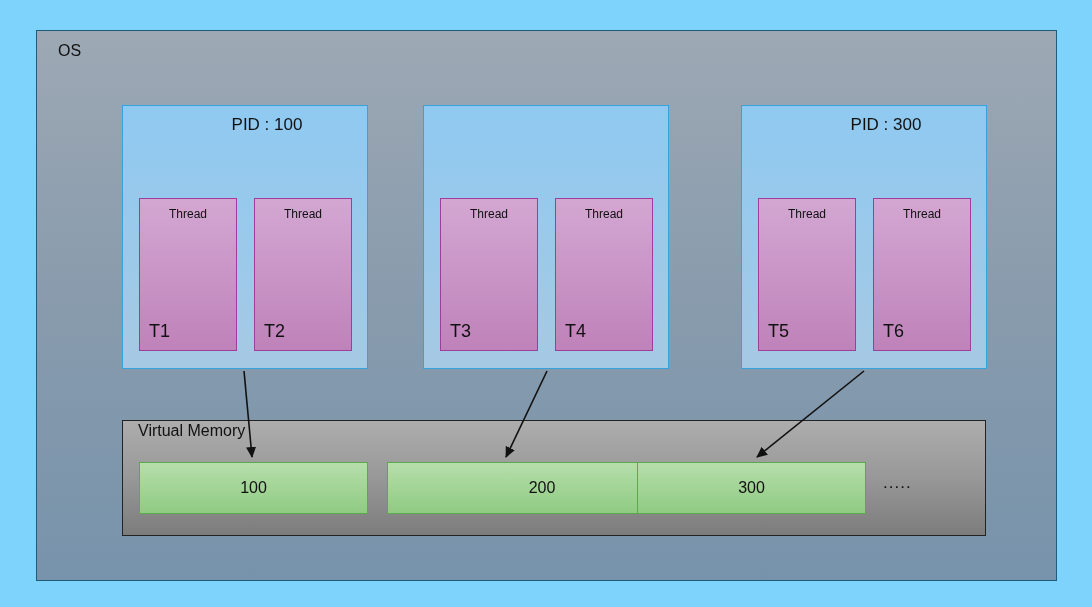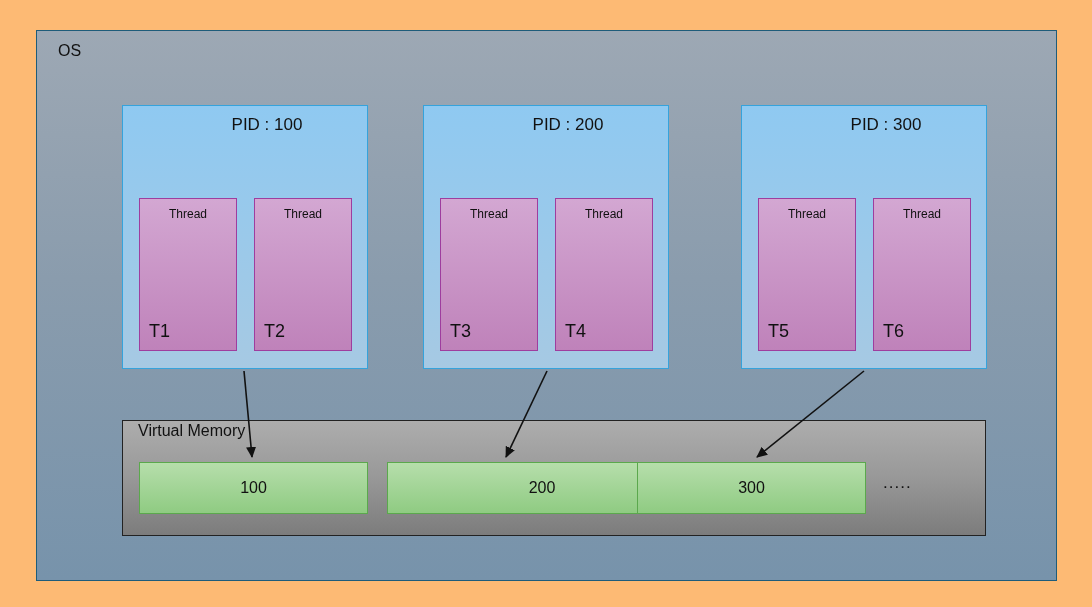--- a/index.html
+++ b/index.html
@@ -1,19 +1,19 @@
 <!DOCTYPE html>
 <html><head>
 <meta charset="utf-8">
 <style>
   html, body { margin: 0; padding: 0; background: #ffffff; }
   #canvas {
     position: relative;
     width: 1092px; height: 607px;
-    background: #fdba74;
+    background: #7dd3fc;
     font-family: "Liberation Sans", sans-serif;
     color: #111;
     overflow: hidden;
   }
   .os-box {
     position: absolute;
     left: 36px; top: 30px;
     width: 1019px; height: 549px;
     border: 1.6px solid #1E5C7A;
     background: linear-gradient(180deg, #9DA8B4 0%, #8A9CAD 45%, #7793AB 100%);
@@ -96,21 +96,20 @@
         <div class="thread-title">Thread</div>
         <div class="thread-id">T1</div>
       </div>
       <div class="thread t1">
         <div class="thread-title">Thread</div>
         <div class="thread-id">T2</div>
       </div>
     </div>
 
     <div class="process p1">
-      <div class="pid-label">PID : 200</div>
       <div class="thread t0">
         <div class="thread-title">Thread</div>
         <div class="thread-id">T3</div>
       </div>
       <div class="thread t1">
         <div class="thread-title">Thread</div>
         <div class="thread-id">T4</div>
       </div>
     </div>
 

